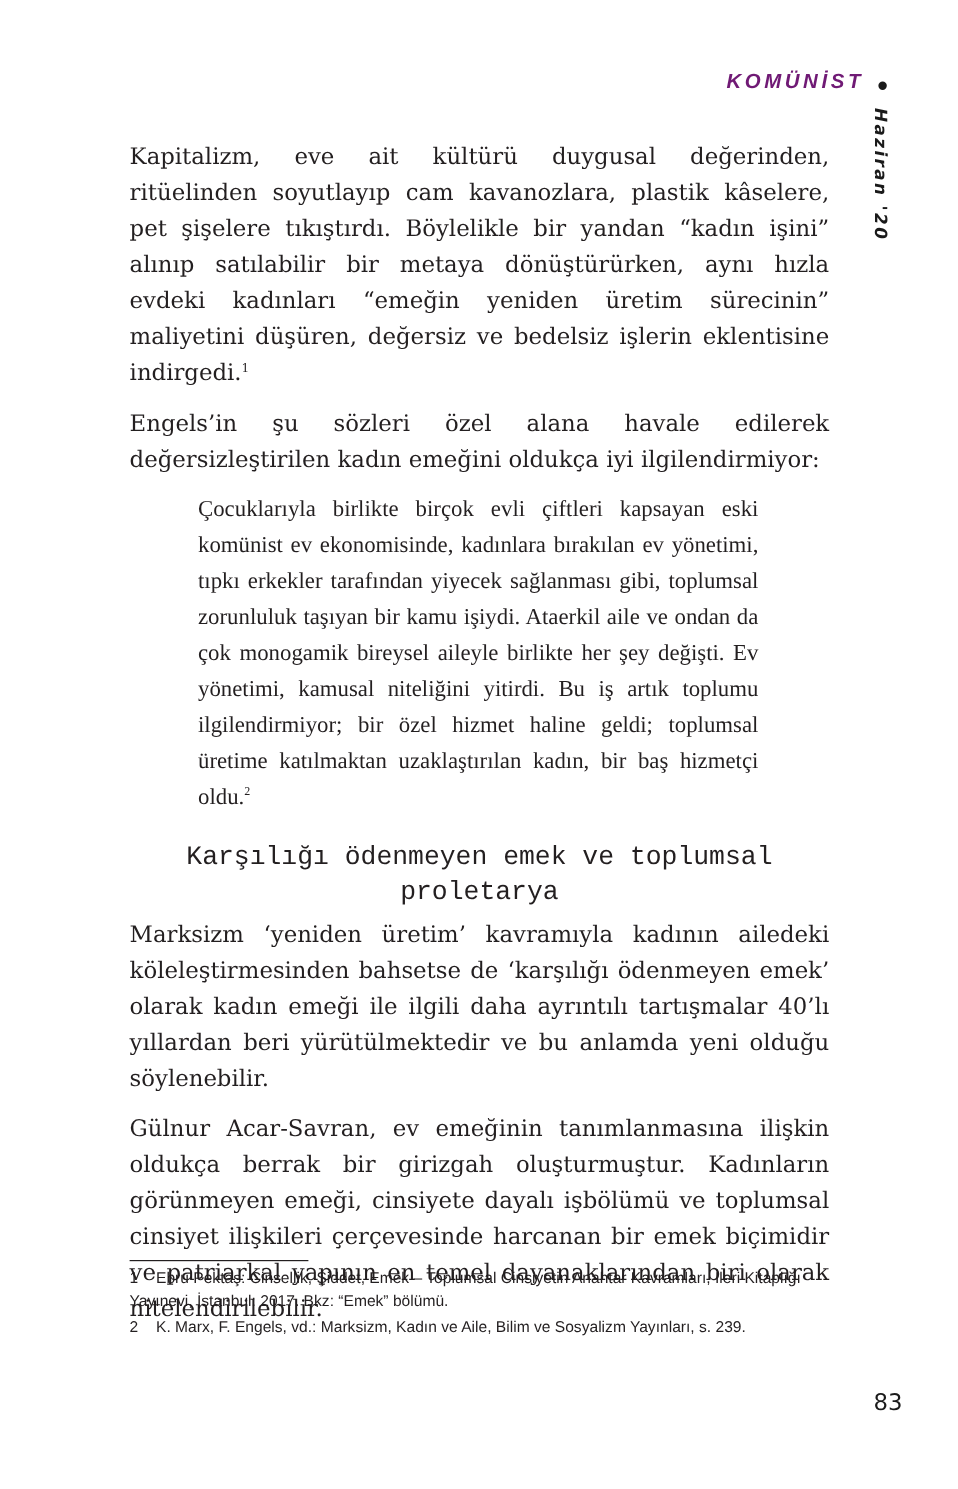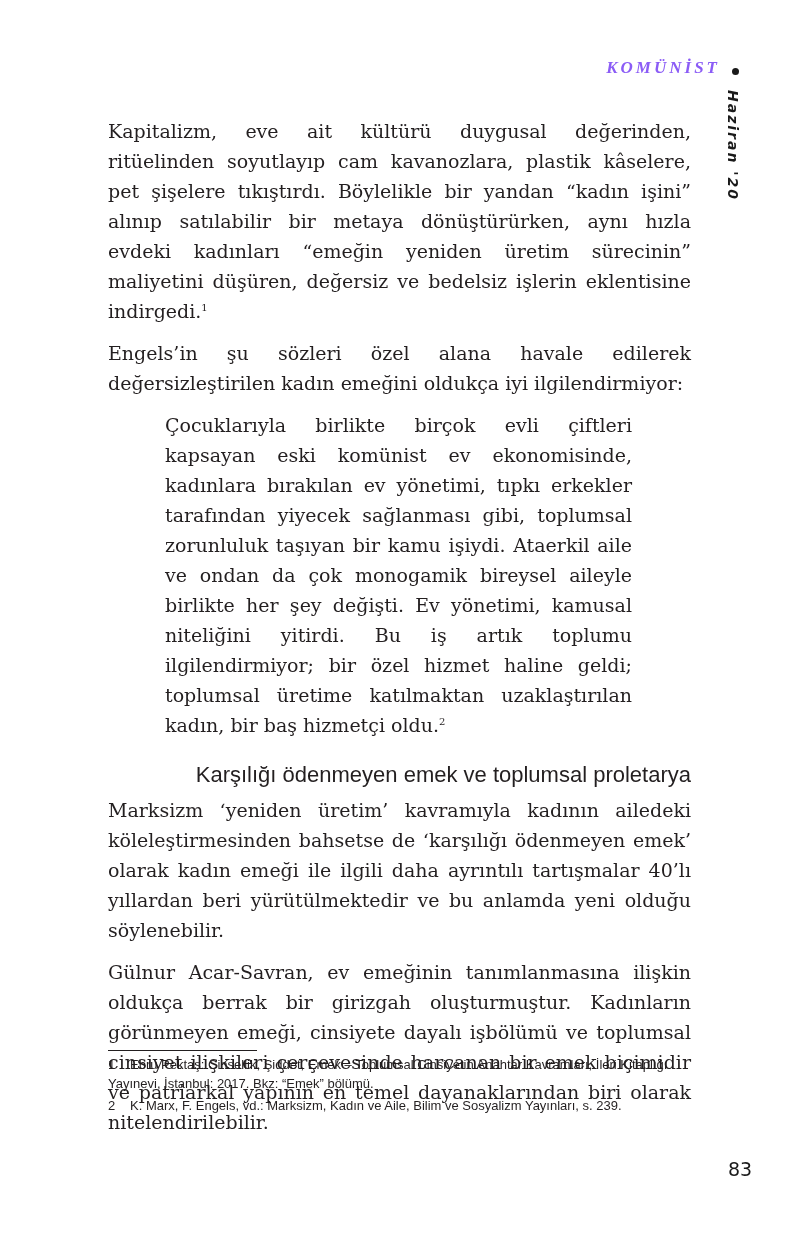--- a/index.html
+++ b/index.html
@@ -1,41 +1,41 @@
 <!DOCTYPE html>
 <html><head>
   <meta charset="utf-8">
   <style>
     html, body { margin: 0; padding: 0; background: #ffffff; }
     body { width: 798px; height: 1241px; position: relative; overflow: hidden; color: #231f20; }
     .masthead {
       position: absolute; top: 58px; right: 78px;
-      font-family: Liberation Serif, serif; font-weight: bold; font-style: italic;
-      font-size: 17px; letter-spacing: 3px; color: #8b5cf6;
+      font-family: Liberation Sans, sans-serif; font-weight: bold; font-style: italic;
+      font-size: 17px; letter-spacing: 3px; color: #701a75;
     }
     .dot {
       position: absolute; top: 68px; left: 732px; width: 7px; height: 7px; border-radius: 50%; background: #1a1a1a;
     }
     .vertical {
       position: absolute; top: 90px; left: 725px;
       writing-mode: vertical-rl;
       font-family: "DejaVu Sans", sans-serif; font-weight: bold; font-style: italic;
       font-size: 14px; letter-spacing: 2px; color: #1a1a1a;
     }
     .content {
       position: absolute; left: 108px; top: 116px; width: 583px;
       font-family: "DejaVu Serif", serif; font-size: 19px; line-height: 30px;
       text-align: justify; hyphens: auto;
     }
     .content p { margin: 0 0 12px 0; }
-    .quote { margin: 0 0 20px 57px !important; width: 467px; }
+    .quote { margin: 0 0 20px 57px !important; width: 467px; font-family: Liberation Serif, serif; }
     sup { font-size: 10px; vertical-align: super; line-height: 0; }
     .heading {
-      font-family: Liberation Sans, sans-serif; font-size: 22px; line-height: 29px;
-      margin: 0 0 6px 0; text-align: right; font-weight: normal;
+      font-family: Liberation Mono, monospace; font-size: 22px; line-height: 29px;
+      margin: 0 0 6px 0; text-align: center; font-weight: normal;
     }
     .footnotes {
       position: absolute; left: 108px; top: 1050px; width: 583px;
       font-family: "Liberation Sans", sans-serif; font-size: 13px; line-height: 19px; color: #231f20;
     }
     .rule { width: 149px; height: 1px; background: #231f20; margin-bottom: 4px; }
     .fn { margin: 0 0 3px 0; }
     .fn-num { display: inline-block; width: 22px; }
     .pagenum {
       position: absolute; top: 1158px; left: 728px;

